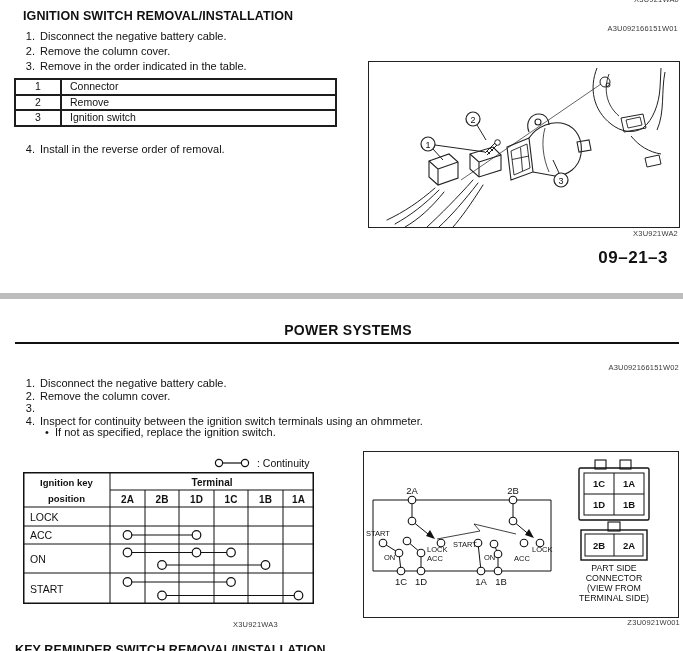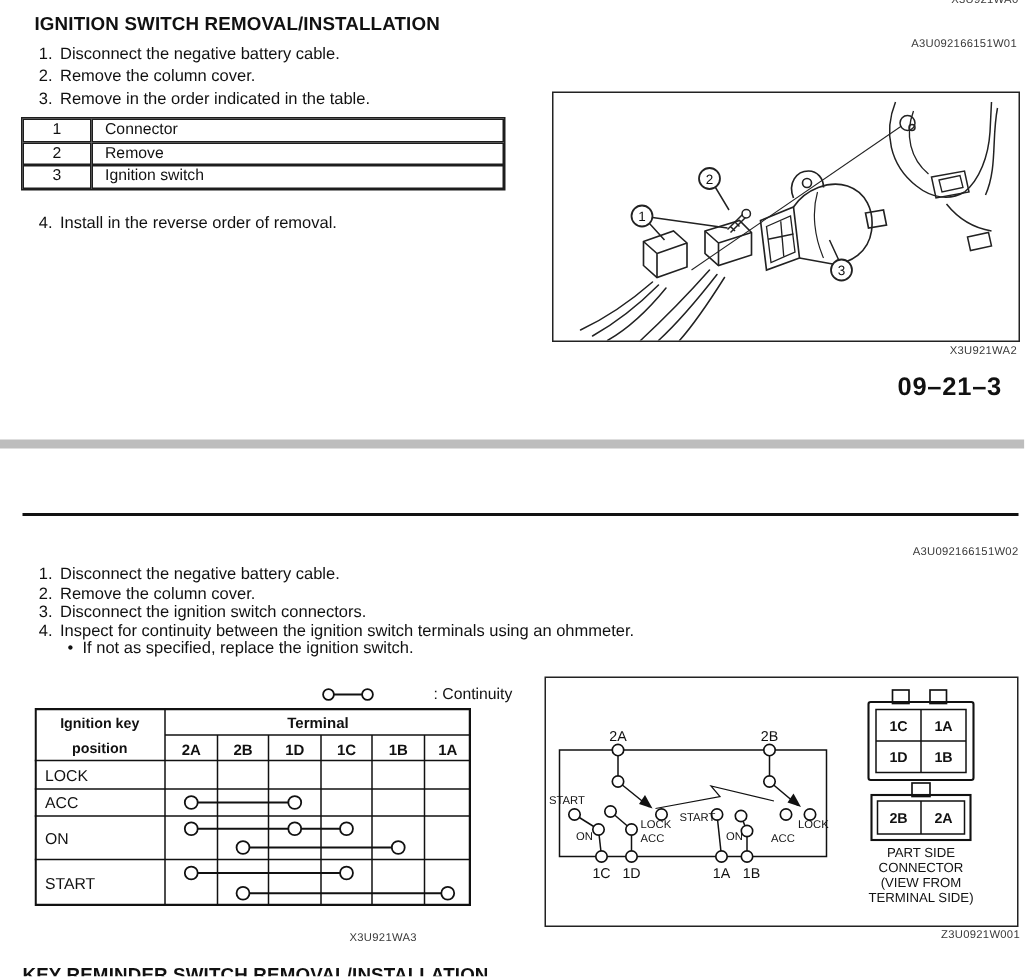--- a/index.html
+++ b/index.html
@@ -18,21 +18,21 @@
   .bullet-dot{width:10px;flex:none;}
   table.parts{border-collapse:separate;border-spacing:0;border:1.5px solid #1d1d1d;width:323px;
               font-size:10.5px;}
   table.parts td{border:1px solid #1d1d1d;height:13.5px;padding:0 0 0 0;line-height:13.5px;}
   table.parts td.no{width:44px;text-align:center;}
   table.parts td.nm{padding-left:8px;}
   .figbox{border:1.3px solid #222;background:#fff;}
   .divider{background:#bdbdbd;}
   .rule{background:#111;}
   .center{text-align:center;}
-  .legend{display:flex;align-items:center;font-size:10.5px;height:13px;gap:32px;}
+  .legend{display:flex;align-items:center;font-size:10.5px;height:13px;}
   svg text{font-family:"Liberation Sans",sans-serif;fill:#111;}
   svg .tb{font-weight:bold;}
   svg .mid{text-anchor:middle;}
   .pageno{font-size:17px;font-weight:bold;letter-spacing:.5px;white-space:nowrap;}
 </style>
 </head>
 <body>
 
 <div class="page">
 
@@ -136,36 +136,36 @@
         <text x="192" y="121.5" class="mid" font-size="9">3</text>
       </g>
     </svg>
   </div>
   <div class="abs figlabel" style="top:229px;right:5px;">X3U921WA2</div>
 
   <div class="abs pageno" style="top:248px;right:15px;">09–21–3</div>
 
   <div class="abs divider" style="left:0;right:0;top:293px;height:6px;"></div>
 
+  <div class="abs b center" style="left:15px;right:2px;top:322px;font-size:14px;letter-spacing:.3px;">POWER SYSTEMS</div>
   <div class="abs rule" style="left:15px;right:4px;top:342px;height:2.2px;"></div>
 
   <div class="abs code" style="top:363px;right:4px;">A3U092166151W02</div>
 
   <div class="abs steps lh125" style="left:21px;top:377px;">
     <div class="row">
       <span class="num">1.</span>
       <span>Disconnect the negative battery cable.</span>
     </div>
     <div class="row">
       <span class="num">2.</span>
       <span>Remove the column cover.</span>
     </div>
     <div class="row">
       <span class="num">3.</span>
-      <span>Disconnect the ignition switch connectors.</span>
     </div>
     <div class="row">
       <span class="num">4.</span>
       <span>Inspect for continuity between the ignition switch terminals using an ohmmeter.</span>
     </div>
   </div>
   <div class="abs bullet-row" style="left:45px;top:426px;">
     <span class="bullet-dot">•</span>
     <span>If not as specified, replace the ignition switch.</span>
   </div>

